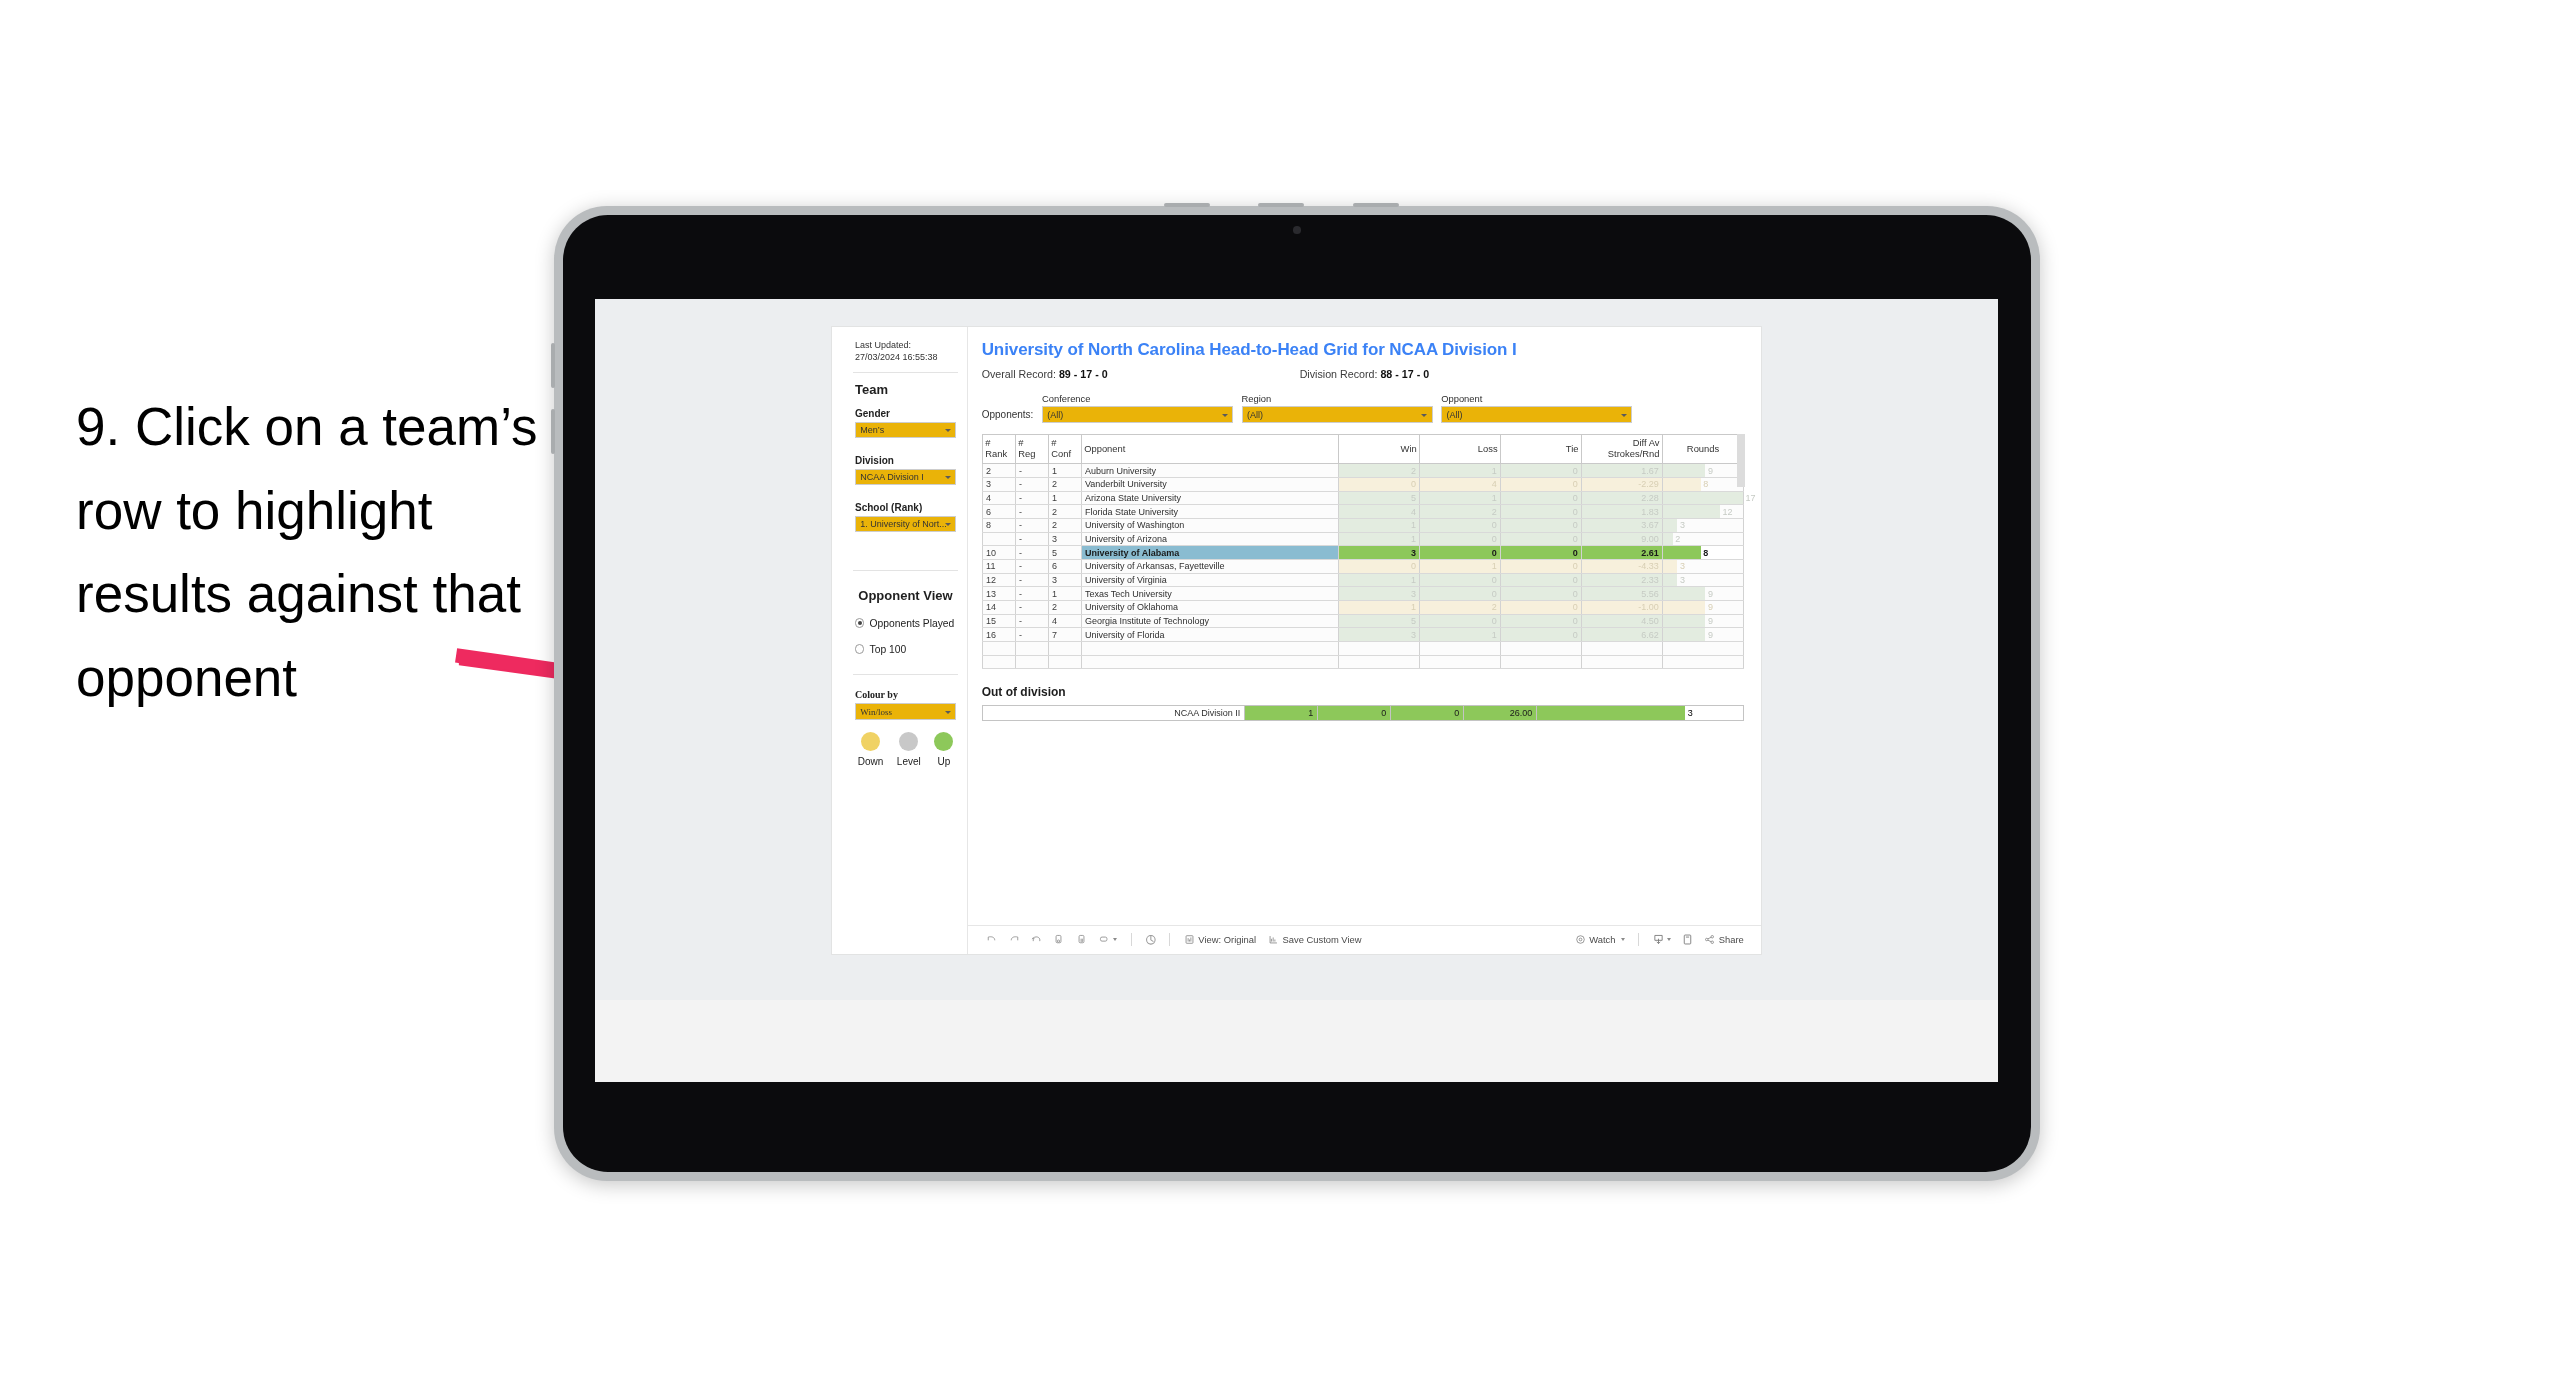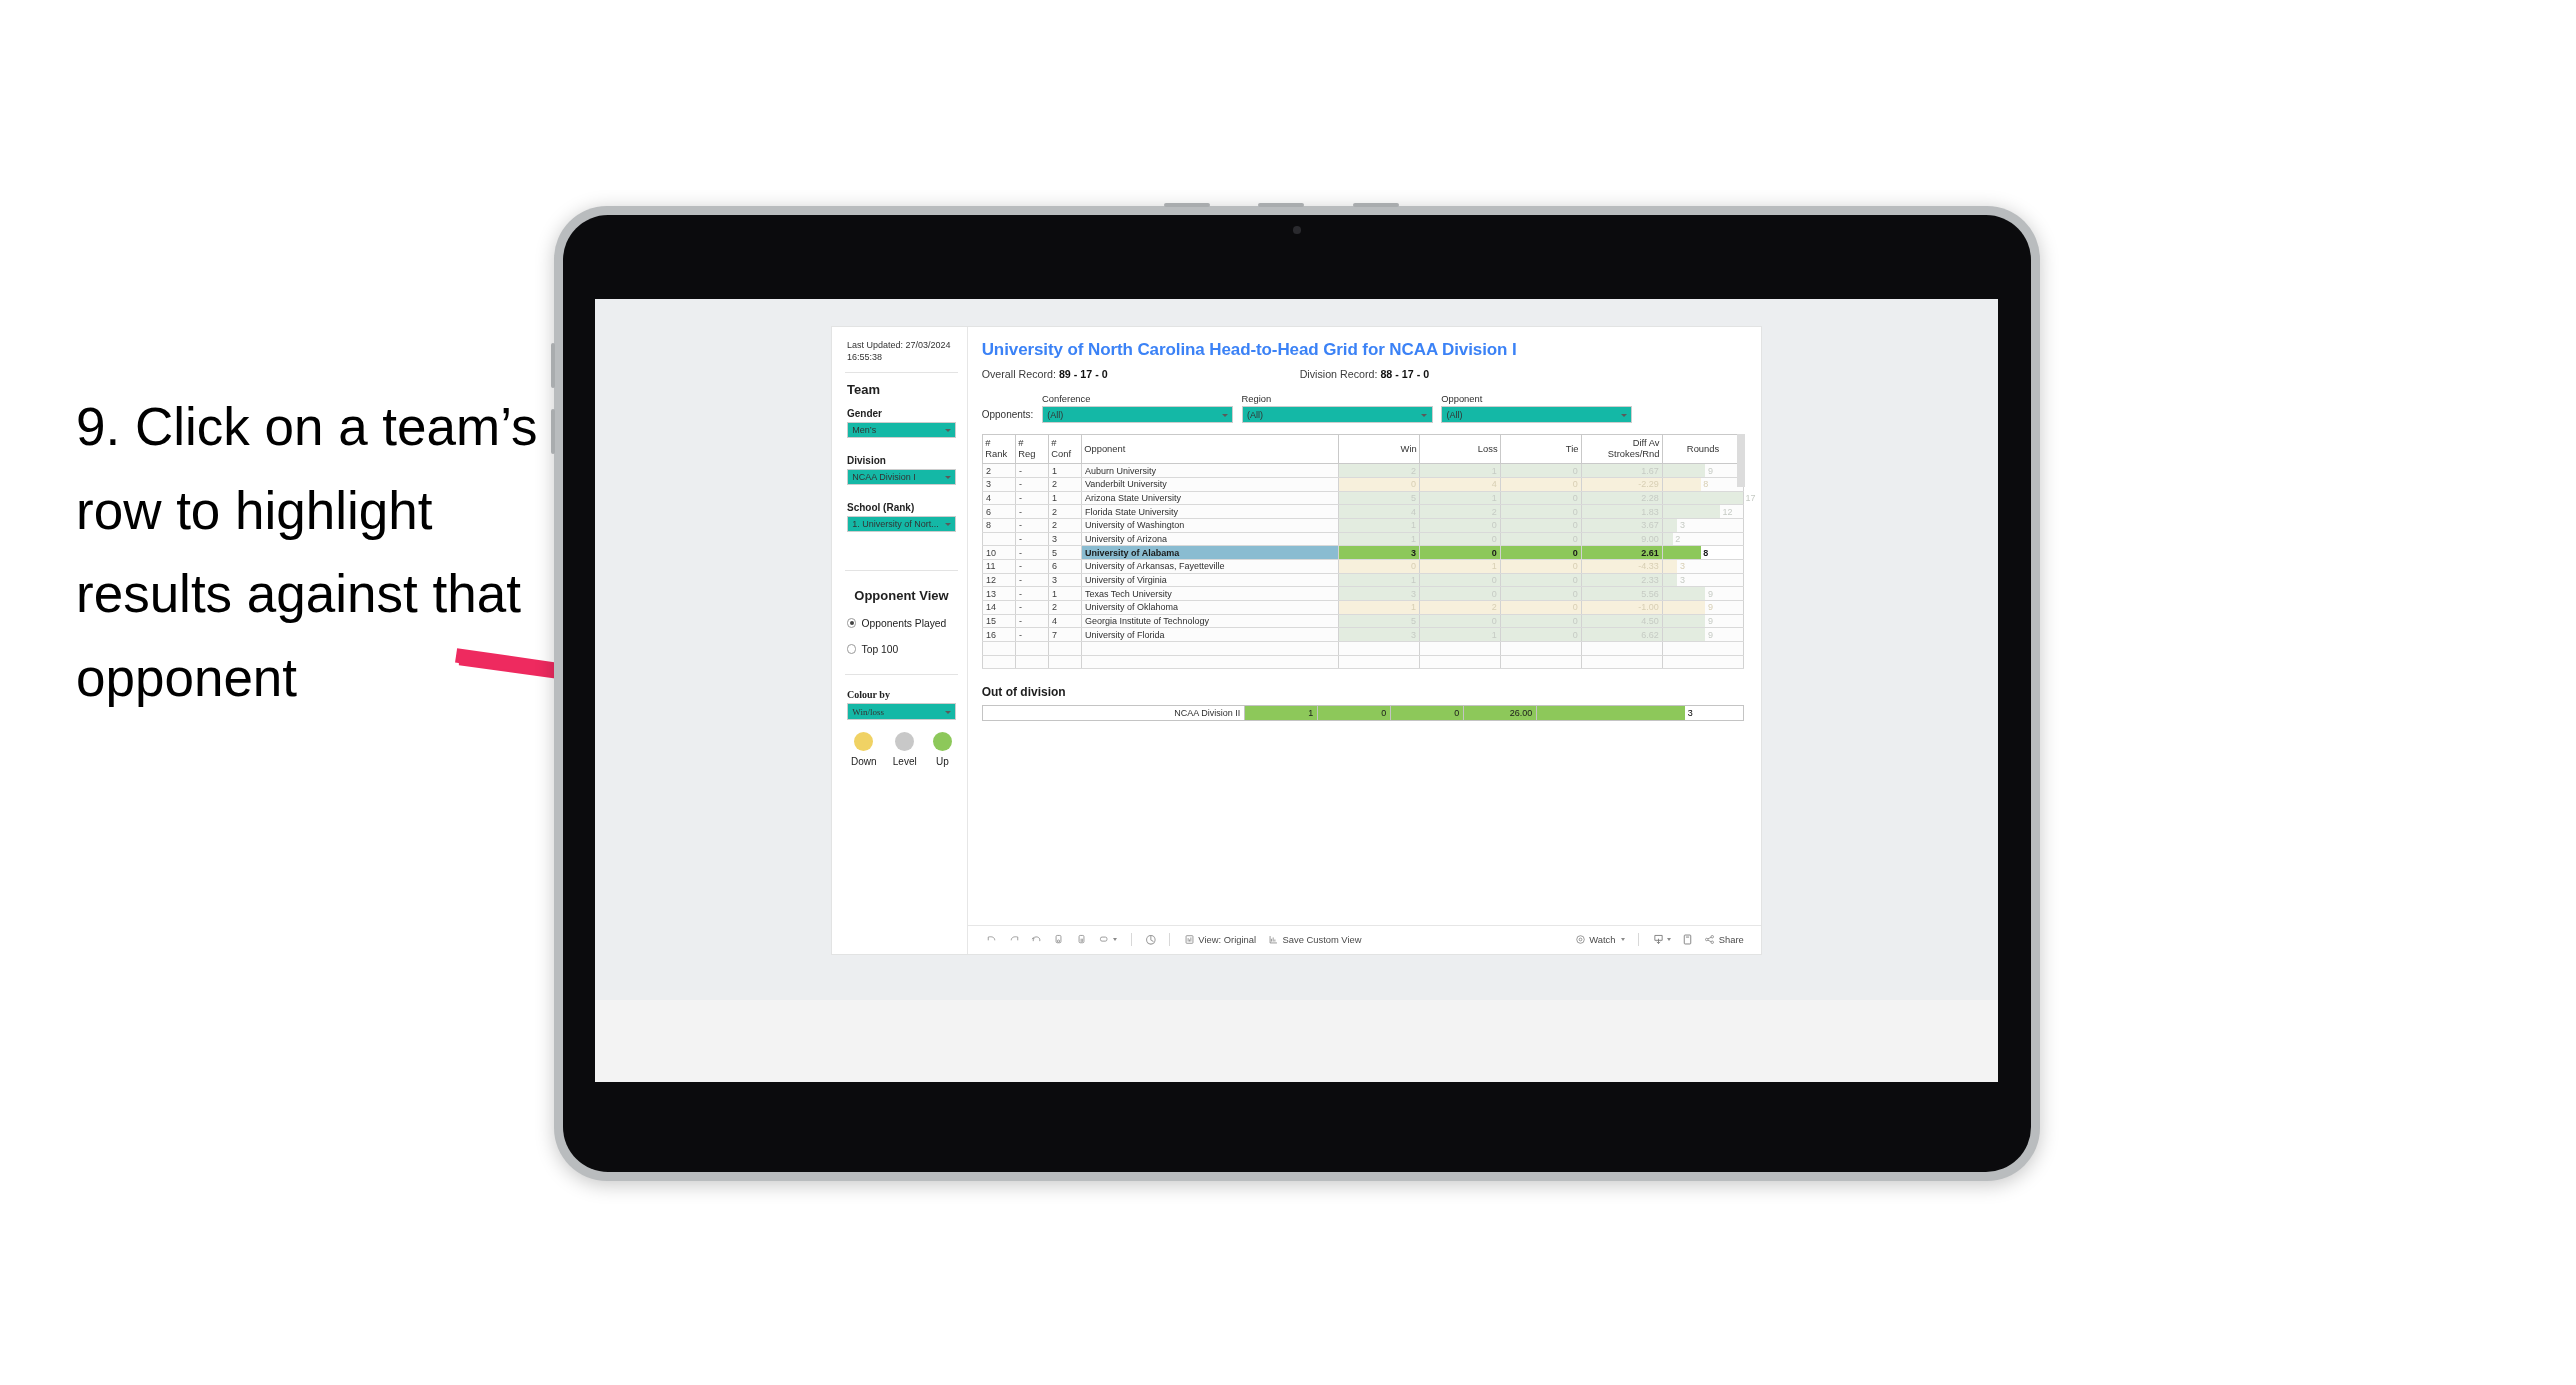--- a/index.html
+++ b/index.html
@@ -99,30 +99,30 @@
   .viz {
     position: relative;
     margin: 0 auto;
     width: 929px; height: 627px;
     background: #fff;
     display: flex;
     box-shadow: 0 0 0 0.9px #e2e2e2;
   }
 
   
-  .sidebar { width: 136px; padding: 12px 0 0 4px; border-right: 0.9px solid #e6e6e6; background:#fff; }
+  .sidebar { width: 136px; padding: 12px 0 0 12px; border-right: 0.9px solid #e6e6e6; background:#fff; }
   .side-pad { padding: 0 11px; }
   .updated { font-size: 9px; color: #333; line-height: 1.35; }
   .hr { height: 0.9px; background: #e3e3e3; margin: 9.4px 8.6px; }
   .side-h { font-size: 13px; font-weight: 700; color: #1f1f1f; margin-bottom: 10.3px; }
   .side-h.center { text-align: center; }
   .field-label { font-size: 10px; font-weight: 700; color: #222; margin-bottom: 3.4px; }
   .select {
     position: relative;
-    height: 16.3px; border: 0.9px solid #cdcdcd; background: #14b8a6;
+    height: 16.3px; border: 0.9px solid #cdcdcd; background: #eab308;
     font-size: 9px; color: #333;
     display: flex; align-items: center; padding: 0 13.7px 0 4.3px;
     cursor: pointer;
     white-space: nowrap; overflow: hidden;
   }
   .select .caret {
     position: absolute; right: 4.3px; top: 50%;
     width: 0; height: 0; margin-top: -0.9px;
     border-left: 3px solid transparent;
     border-right: 3px solid transparent;

